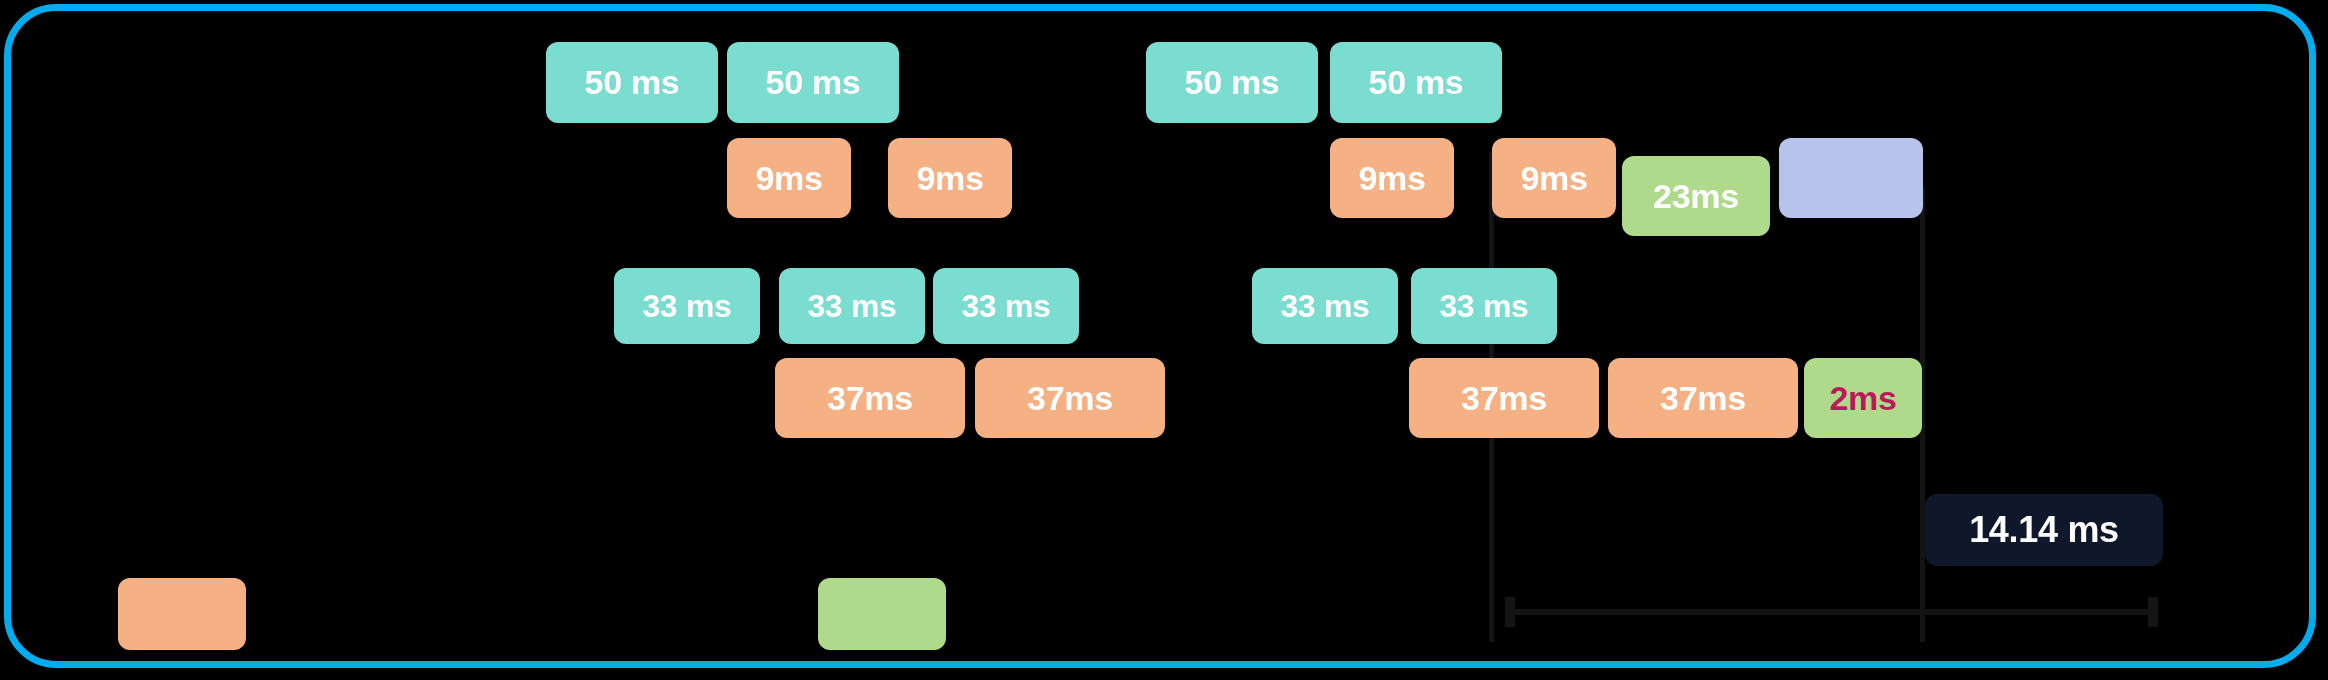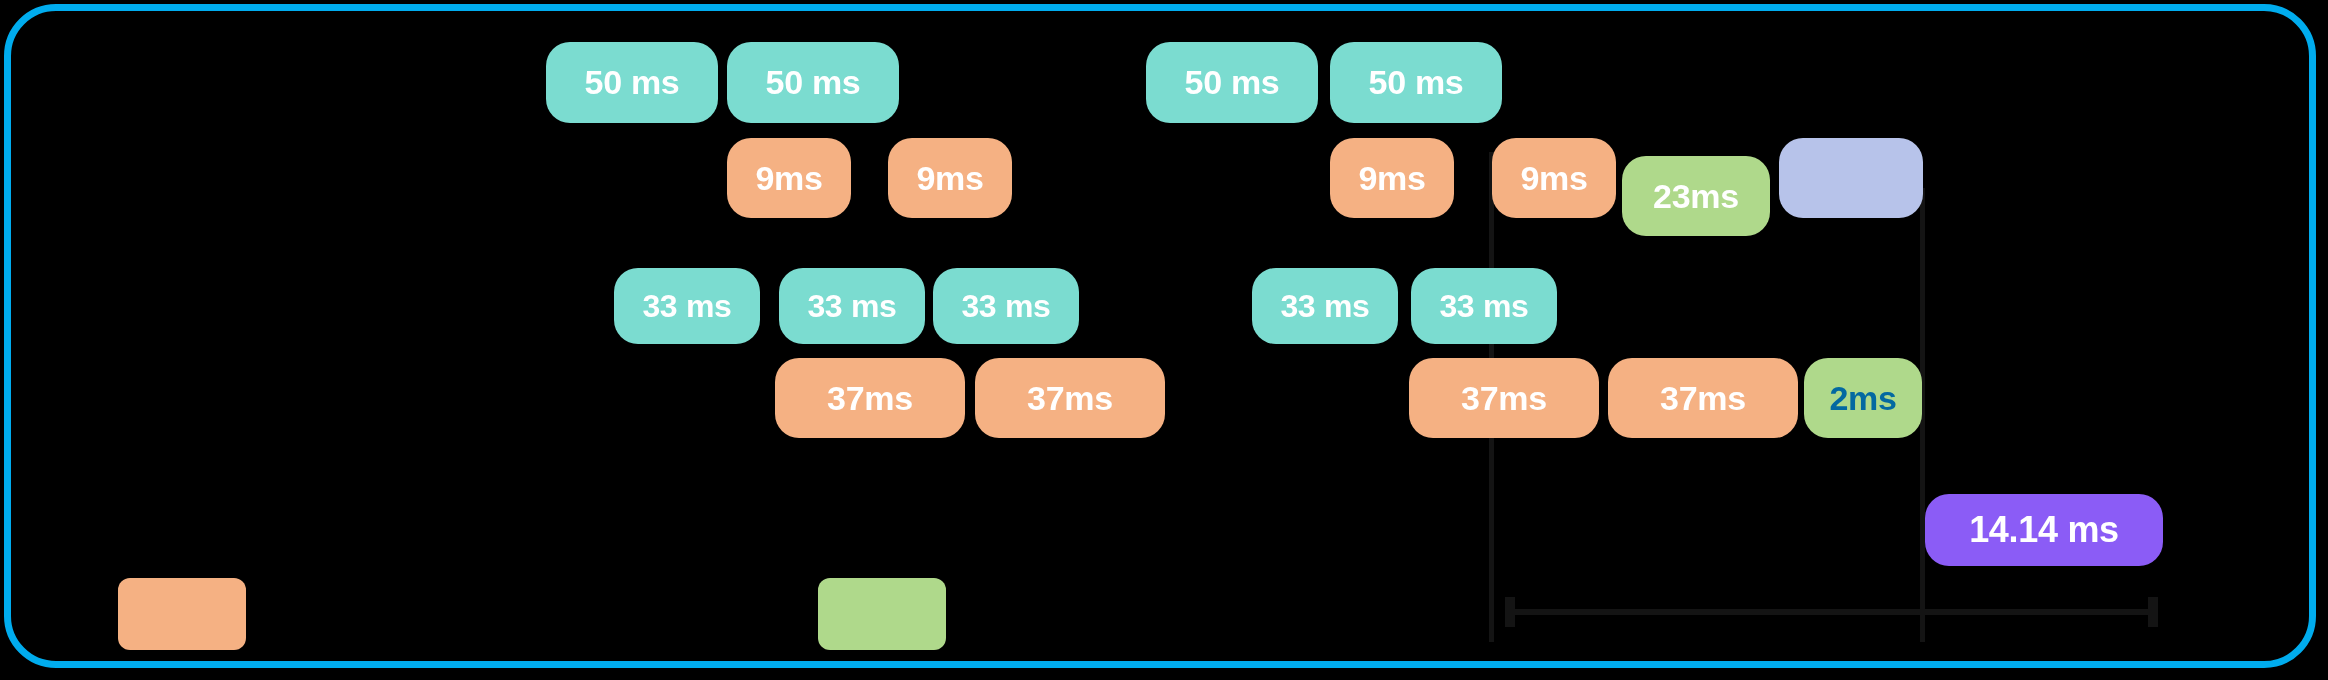--- a/index.html
+++ b/index.html
@@ -23,21 +23,21 @@
     pointer-events:none;
   }
   #canvas{
     position:absolute;
     left:0;top:0;
     width:2328px;height:680px;
   }
   .blk{
     position:absolute;
     box-sizing:border-box;
-    border-radius:24px;
+    border-radius:12px;
     display:flex;
     align-items:center;
     justify-content:center;
     color:#ffffff;
     font-weight:bold;
     letter-spacing:-0.3px;
     white-space:nowrap;
     overflow:hidden;
   }
   .vline{
@@ -127,22 +127,22 @@
       </div>
       <div class="blk" style="left: 975px; top: 358px; width: 190px; height: 80px; background: rgb(245, 177, 131); font-size: 34px; color: rgb(255, 255, 255);">
         <span>37ms</span>
       </div>
       <div class="blk" style="left: 1409px; top: 358px; width: 190px; height: 80px; background: rgb(245, 177, 131); font-size: 34px; color: rgb(255, 255, 255);">
         <span>37ms</span>
       </div>
       <div class="blk" style="left: 1608px; top: 358px; width: 190px; height: 80px; background: rgb(245, 177, 131); font-size: 34px; color: rgb(255, 255, 255);">
         <span>37ms</span>
       </div>
-      <div class="blk" style="left: 1804px; top: 358px; width: 118px; height: 80px; background: rgb(175, 217, 139); font-size: 34px; color: #0369a1;">
+      <div class="blk" style="left: 1804px; top: 358px; width: 118px; height: 80px; background: rgb(175, 217, 139); font-size: 34px; color: #be185d;">
         <span>2ms</span>
       </div>
-      <div class="blk" style="left: 1925px; top: 494px; width: 238px; height: 72px; background: #8b5cf6; font-size: 36px; color: rgb(255, 255, 255);">
+      <div class="blk" style="left: 1925px; top: 494px; width: 238px; height: 72px; background: #0f172a; font-size: 36px; color: rgb(255, 255, 255);">
         <span>14.14 ms</span>
       </div>
       <div class="legend-swatch" style="left: 118px; top: 578px; width: 128px; height: 72px; background: rgb(245, 177, 131);"></div>
       <div class="legend-swatch" style="left: 818px; top: 578px; width: 128px; height: 72px; background: rgb(175, 217, 139);"></div>
     </div>
 </div>
 
 </body></html>

